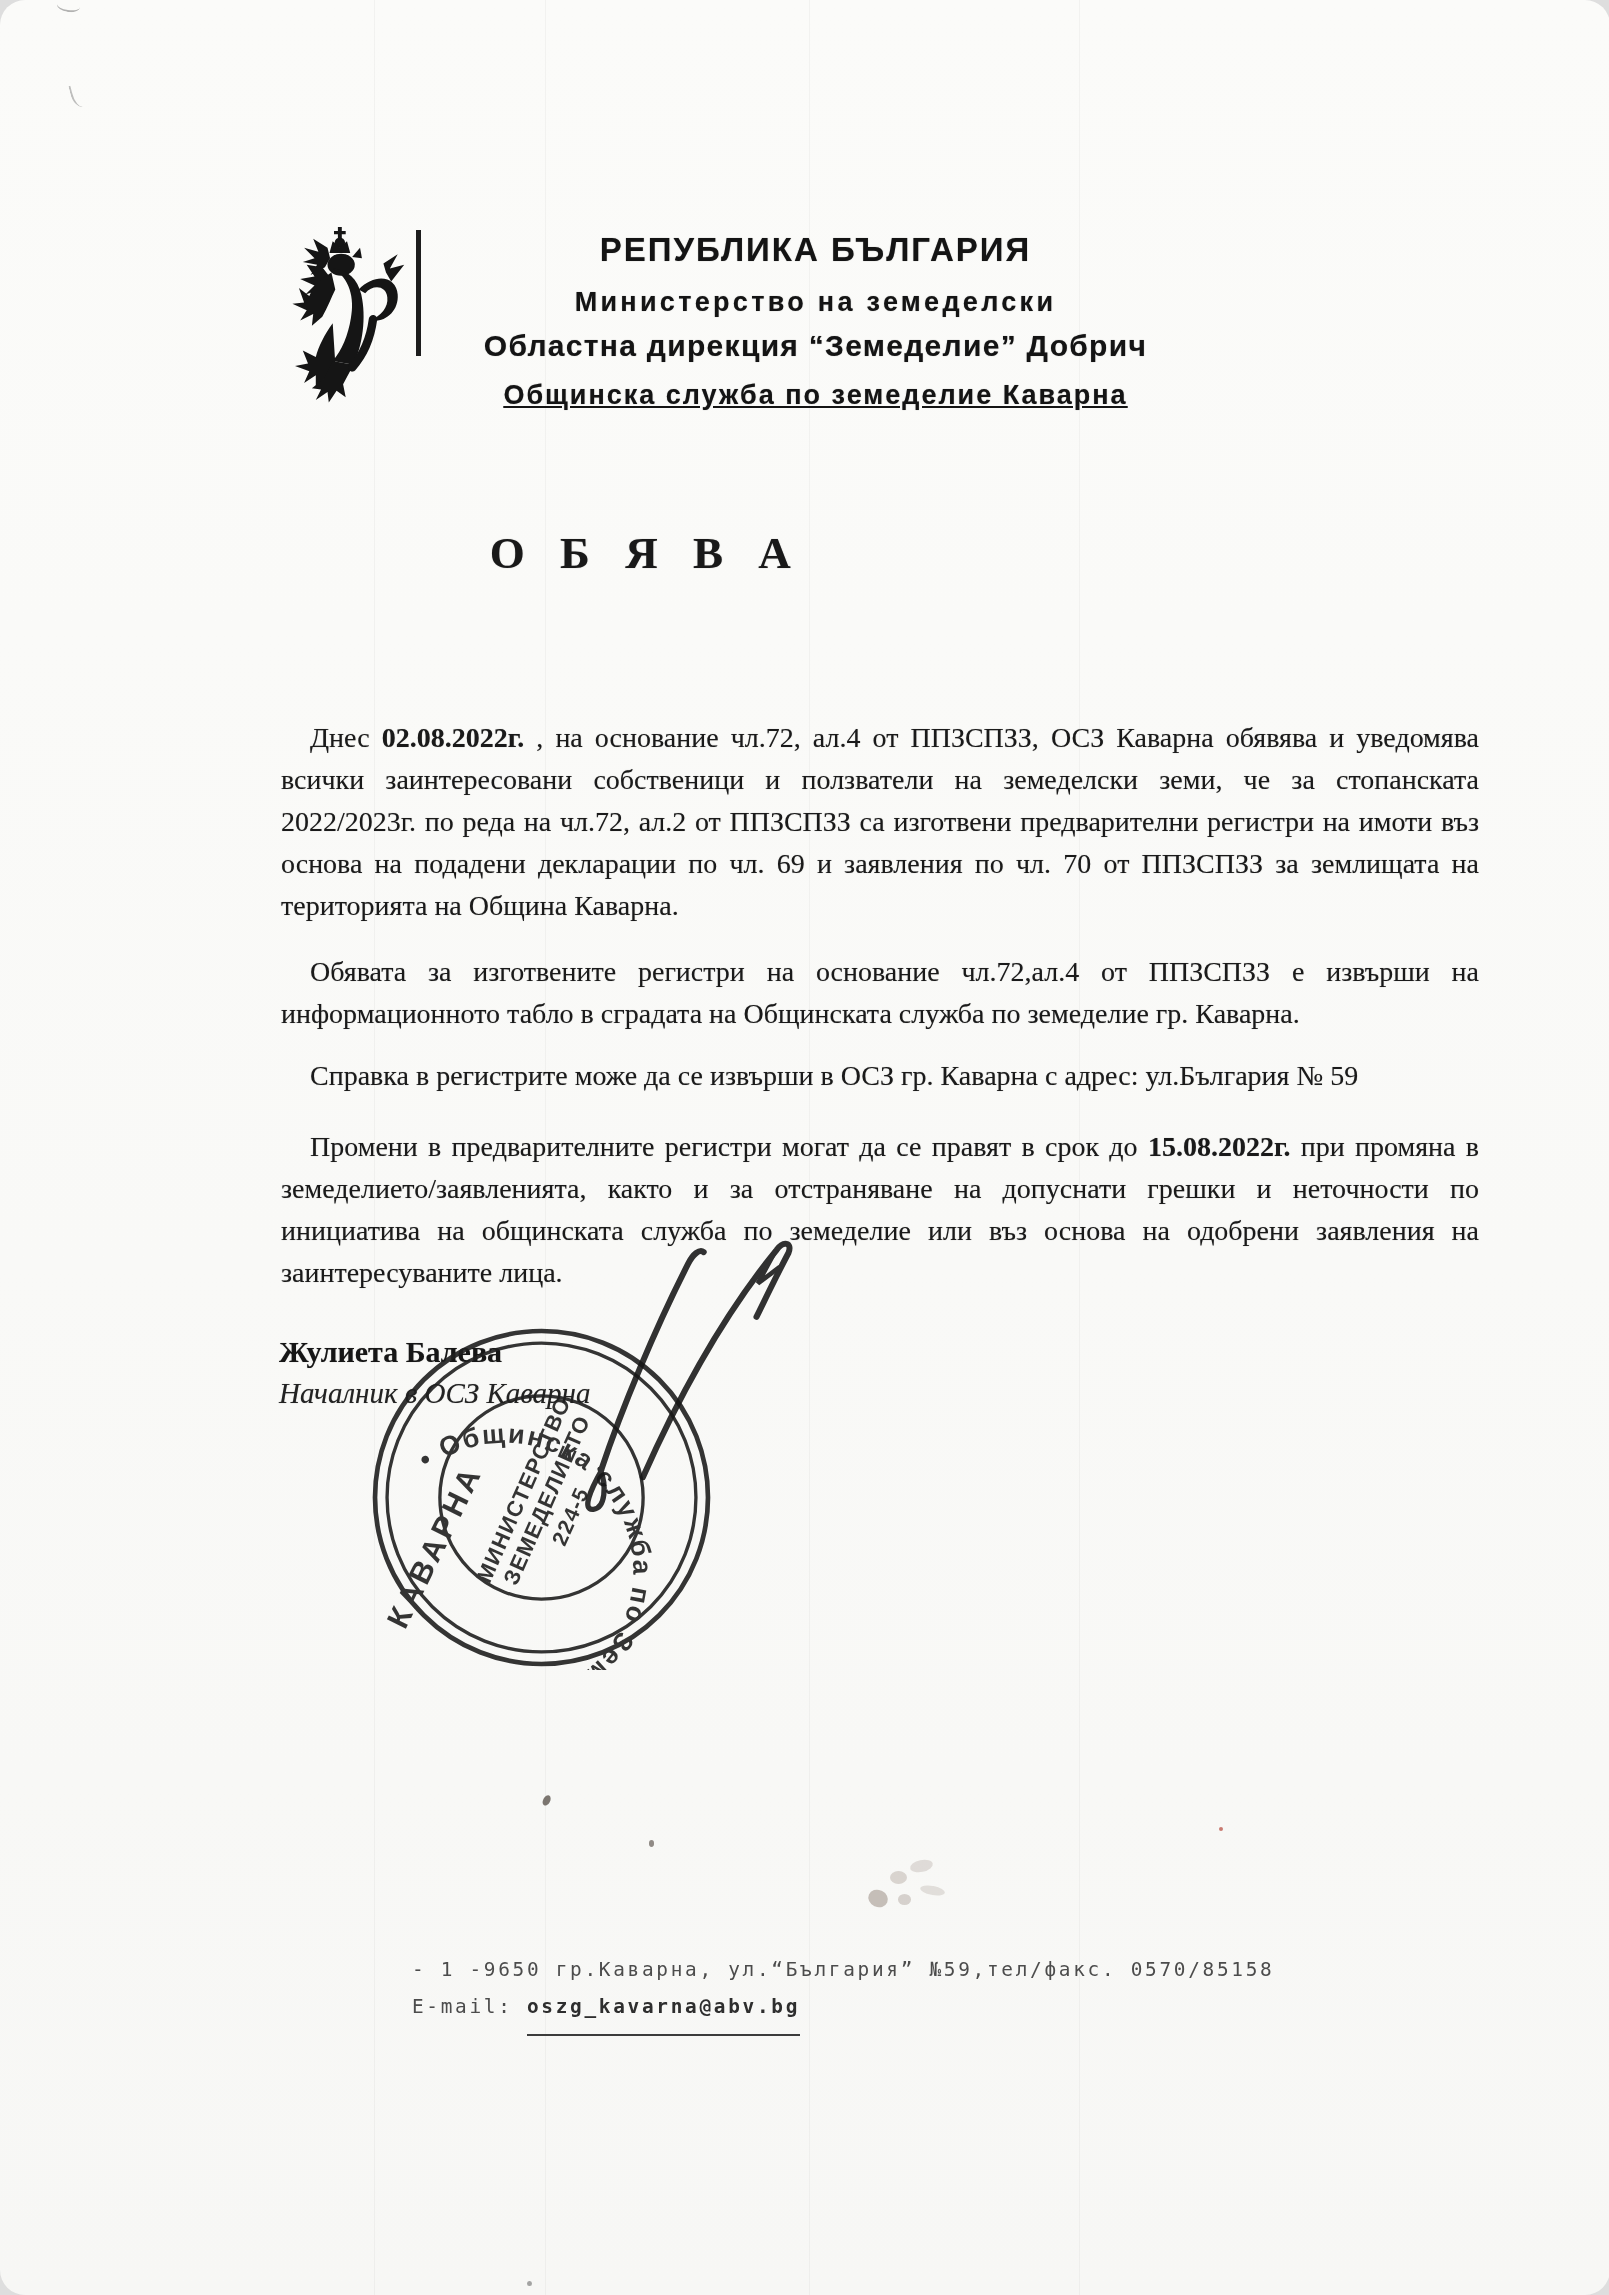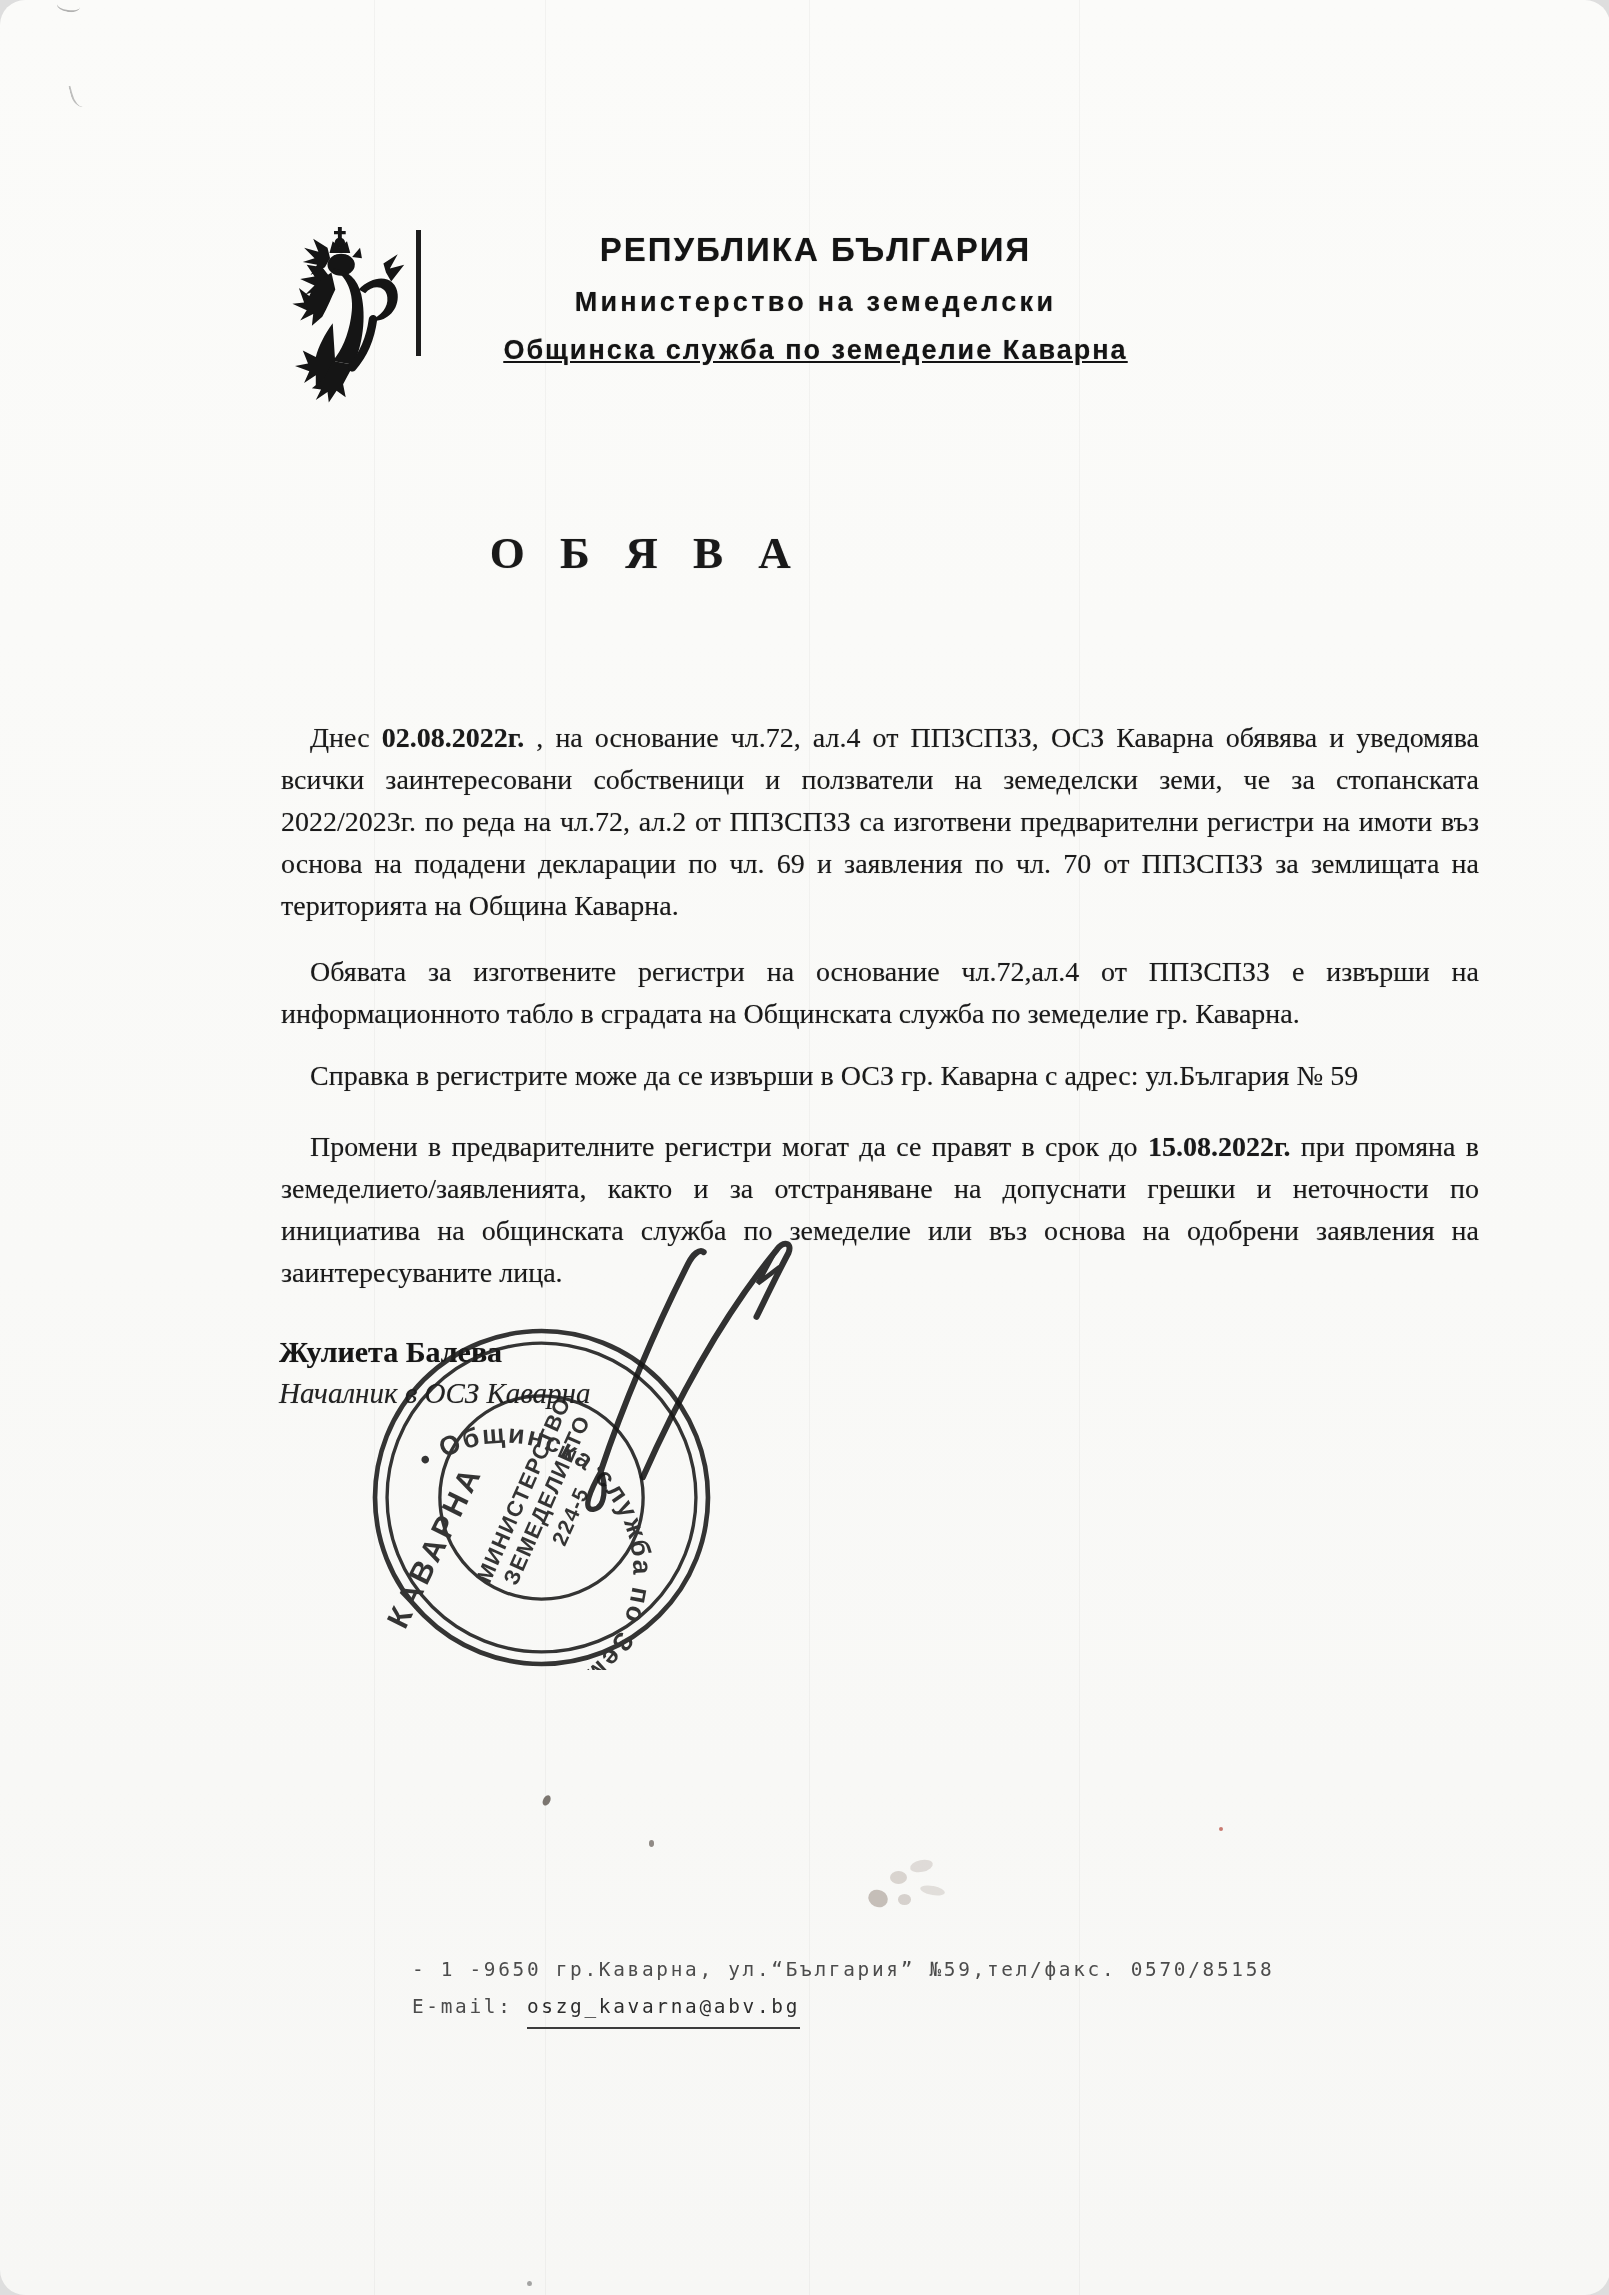--- a/index.html
+++ b/index.html
@@ -58,21 +58,21 @@
 
   .stamp { position:absolute; left:369px; top:1325px; width:345px; height:345px; opacity:.9; filter:blur(0.3px); }
   .pen { position:absolute; left:401px; top:1222px; width:441px; height:294px; opacity:.88; }
 
   
   .footer {
     position:absolute; left:412px; top:1951px; width:936px;
     font-family:"DejaVu Sans Mono", monospace;
     font-size:19.4px; letter-spacing:2.7px; line-height:37px; color:#4c4c4c;
   }
-  .footer .email { font-weight:normal; color:#2e2e2e; border-bottom:2px solid #3c3c3c; padding-bottom:9px; }
+  .footer .email { font-weight:bold; color:#2e2e2e; border-bottom:2px solid #3c3c3c; padding-bottom:16px; }
 
   
   .art { position:absolute; pointer-events:none; }
   .a-top1 { left:57px; top:0; width:23px; height:10px; border-bottom:2.7px solid #777;
             border-radius:50%; opacity:.55; transform:rotate(8deg); }
   .a-top2 { left:71px; top:84px; width:12px; height:24px; border-left:2.7px solid #828282;
             border-radius:0 0 0 70%; opacity:.5; transform:rotate(-14deg); }
   .speck1 { left:543px; top:1795px; width:7.4px; height:11.4px; background:#5d554f; border-radius:50%;
             transform:rotate(28deg); opacity:.8; }
   .speck2 { left:649px; top:1840px; width:5.3px; height:6.7px; background:#655d57; border-radius:50%; opacity:.7; }
@@ -112,20 +112,21 @@
       <path d="M128 96 C 154 70, 186 76, 188 104 C 190 130, 168 148, 146 144 C 162 136, 174 124, 172 108 C 170 90, 150 88, 138 102 Z"></path>
       <path d="M178 84 L198 58 L176 64 L188 42 L166 56 L170 70 Z"></path>
       <path d="M150 142 C 146 172, 134 198, 118 216" fill="none" stroke="#151515" stroke-width="13" stroke-linecap="round"></path>
     </g>
   </svg>
   <div class="vbar"></div>
 
   <div class="header-text">
     <div class="h-line1">РЕПУБЛИКА БЪЛГАРИЯ</div>
     <div class="h-line2">Министерство на земеделски</div>
+    <div class="h-line3">Областна дирекция “Земеделие” Добрич</div>
     <div class="h-line4">Общинска служба по земеделие Каварна</div>
   </div>
 
   <div class="doc-title">О Б Я В А</div>
 
   <div class="body-text">
     <p><span>Днес </span><span class="bold">02.08.2022г.</span><span> , на основание чл.72, ал.4 от ППЗСПЗЗ, ОСЗ Каварна обявява и уведомява всички заинтересовани собственици и ползватели на земеделски земи, че за стопанската 2022/2023г. по реда на чл.72, ал.2 от ППЗСПЗЗ са изготвени предварителни регистри на имоти въз основа на подадени декларации по чл. 69 и заявления по чл. 70 от ППЗСПЗЗ за землищата на територията на Община Каварна.</span></p>
     <p class="p2">Обявата за изготвените регистри на основание чл.72,ал.4 от ППЗСПЗЗ е извърши на информационното табло в сградата на Общинската служба по земеделие гр. Каварна.</p>
     <p class="p3">Справка в регистрите може да се извърши в ОСЗ гр. Каварна с адрес: ул.България № 59</p>
     <p><span>Промени в предварителните регистри могат да се правят в срок до </span><span class="bold">15.08.2022г.</span><span> при промяна в земеделието/заявленията, както и за отстраняване на допуснати грешки и неточности по инициатива на общинската служба по земеделие или въз основа на одобрени заявления на заинтересуваните лица.</span></p>

